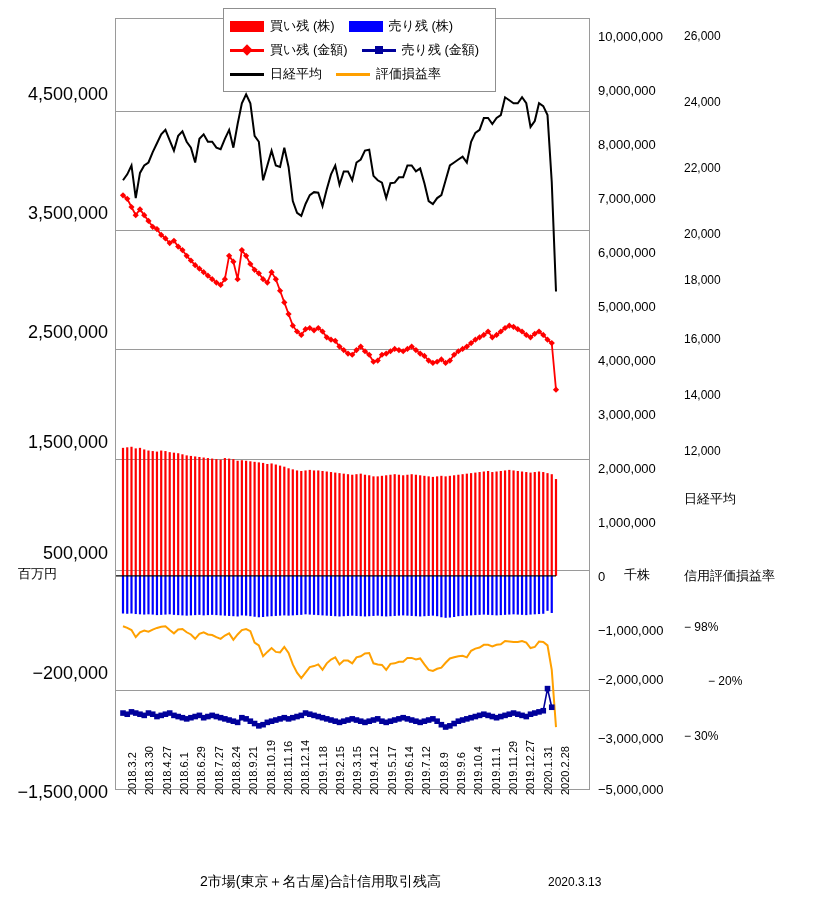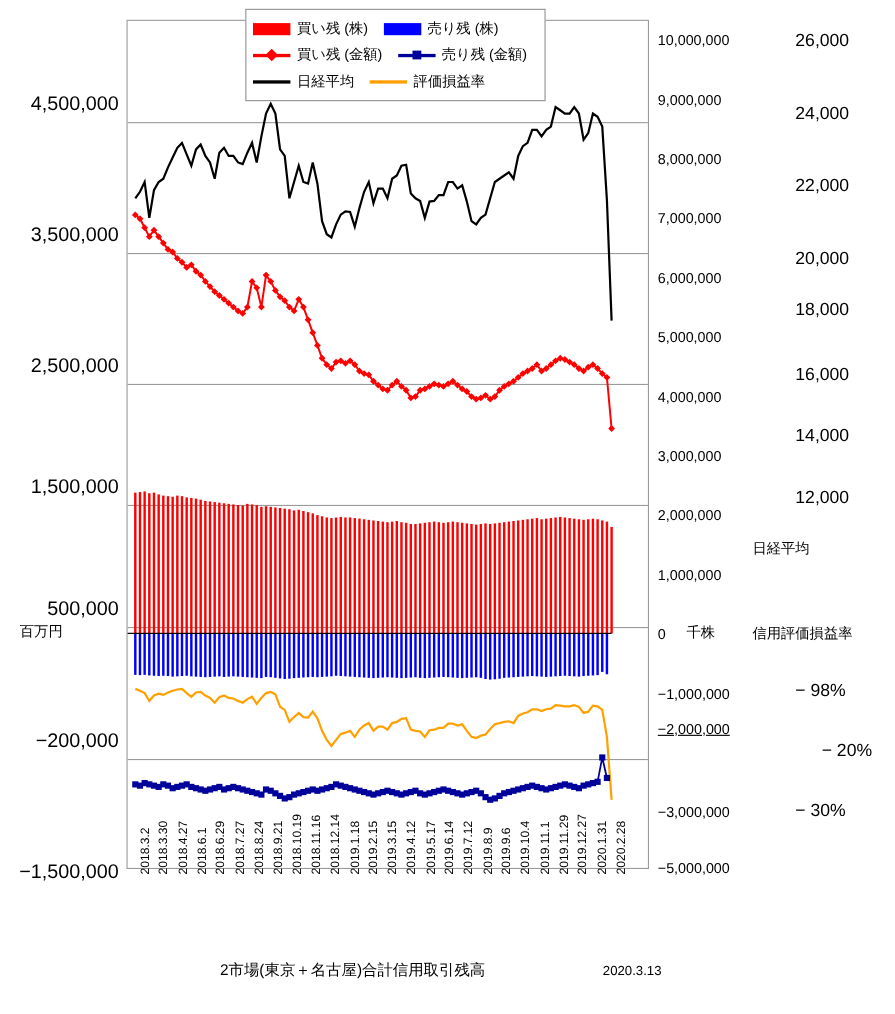--- a/index.html
+++ b/index.html
@@ -15,21 +15,21 @@
 
   
   .plot{position:absolute;left:115px;top:18px;width:475px;height:772px;box-sizing:border-box;border:1px solid #9a9a9a;background:#fff;}
   .plot .gl{position:absolute;left:0;width:100%;height:1px;background:#9a9a9a;}
 
   svg.layer{position:absolute;left:0;top:0;overflow:visible;}
 
   
   .ylab{position:absolute;text-align:right;font-size:18px;color:#000;white-space:nowrap;}
   .ylab2{position:absolute;text-align:left;font-size:13px;color:#000;white-space:nowrap;}
-  .ylab3{position:absolute;text-align:left;font-size:16px;color:#000;white-space:nowrap;margin-left:39px;}
+  .ylab3{position:absolute;text-align:left;font-size:12px;color:#000;white-space:nowrap;}
 
   .axtitle{position:absolute;font-size:13px;white-space:nowrap;}
 
   
   .xtick{position:absolute;font-size:11px;white-space:nowrap;transform-origin:left top;transform:rotate(-90deg);}
 
   
   .legend{position:absolute;left:223px;top:8px;width:273px;background:#fff;border:1px solid #8f8f8f;padding:5px 6px 5px 6px;box-sizing:border-box;}
   .legrow{display:flex;align-items:center;height:24px;}
   .legitem{display:flex;align-items:center;margin-right:14px;}
@@ -490,21 +490,21 @@
   <div class="ylab2" style="left:598px;top:145px;margin-top:-8px;">8,000,000</div>
   <div class="ylab2" style="left:598px;top:199px;margin-top:-8px;">7,000,000</div>
   <div class="ylab2" style="left:598px;top:253px;margin-top:-8px;">6,000,000</div>
   <div class="ylab2" style="left:598px;top:307px;margin-top:-8px;">5,000,000</div>
   <div class="ylab2" style="left:598px;top:361px;margin-top:-8px;">4,000,000</div>
   <div class="ylab2" style="left:598px;top:415px;margin-top:-8px;">3,000,000</div>
   <div class="ylab2" style="left:598px;top:469px;margin-top:-8px;">2,000,000</div>
   <div class="ylab2" style="left:598px;top:523px;margin-top:-8px;">1,000,000</div>
   <div class="ylab2" style="left:598px;top:577px;margin-top:-8px;">0</div>
   <div class="ylab2" style="left:598px;top:631px;margin-top:-8px;">−1,000,000</div>
-  <div class="ylab2" style="left:598px;top:663px;margin-top:-8px;text-decoration:underline;">−2,000,000</div>
+  <div class="ylab2" style="left:598px;top:680px;margin-top:-8px;">−2,000,000</div>
   <div class="ylab2" style="left:598px;top:739px;margin-top:-8px;">−3,000,000</div>
   <div class="ylab2" style="left:598px;top:790px;margin-top:-8px;">−5,000,000</div>
 
   <div class="axtitle" style="left:624px;top:566px;">千株</div>
 
   <div class="ylab3" style="left:684px;top:37px;margin-top:-8px;">26,000</div>
   <div class="ylab3" style="left:684px;top:103px;margin-top:-8px;">24,000</div>
   <div class="ylab3" style="left:684px;top:169px;margin-top:-8px;">22,000</div>
   <div class="ylab3" style="left:684px;top:235px;margin-top:-8px;">20,000</div>
   <div class="ylab3" style="left:684px;top:281px;margin-top:-8px;">18,000</div>

